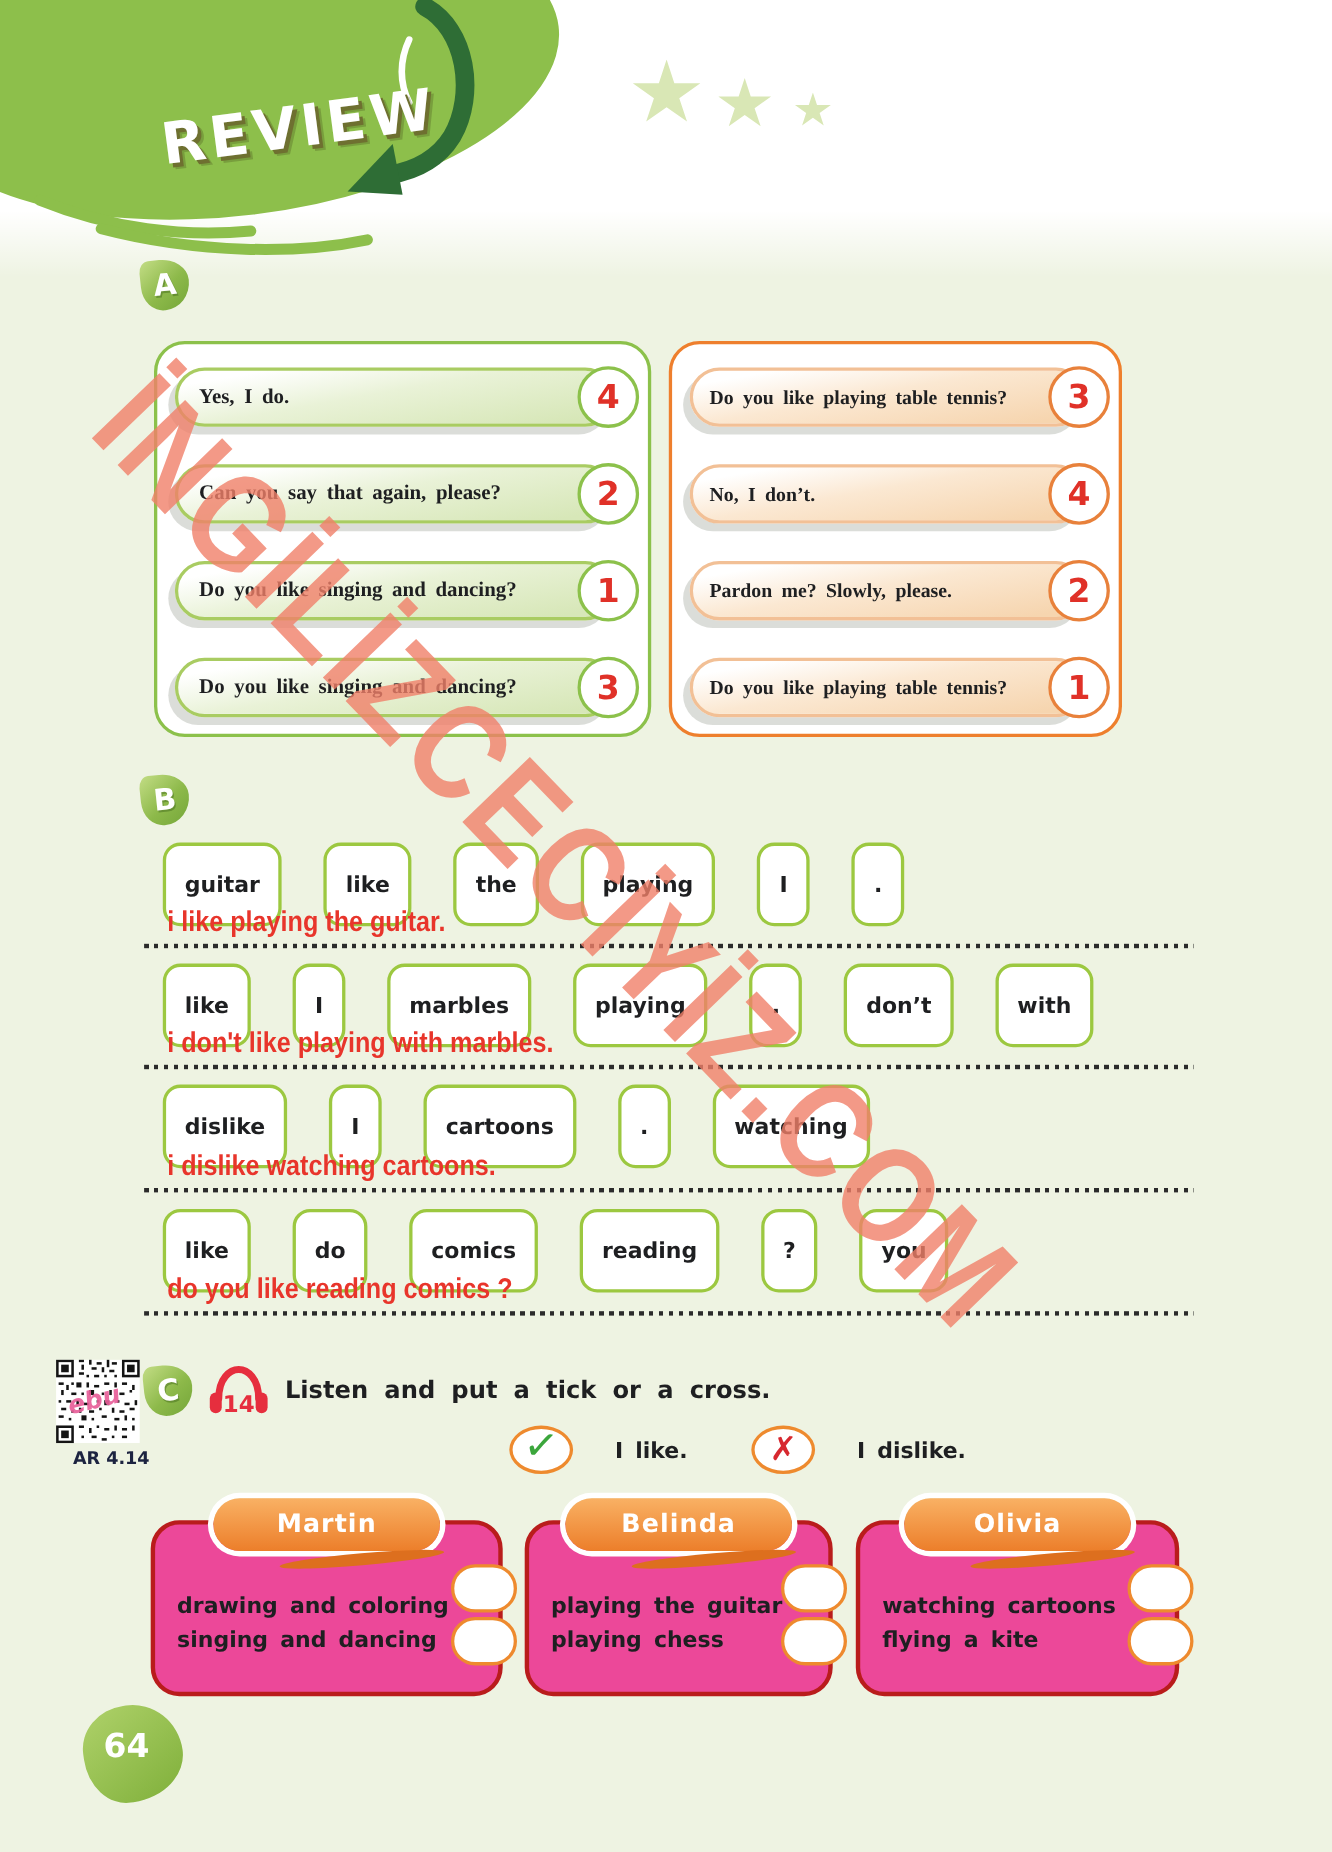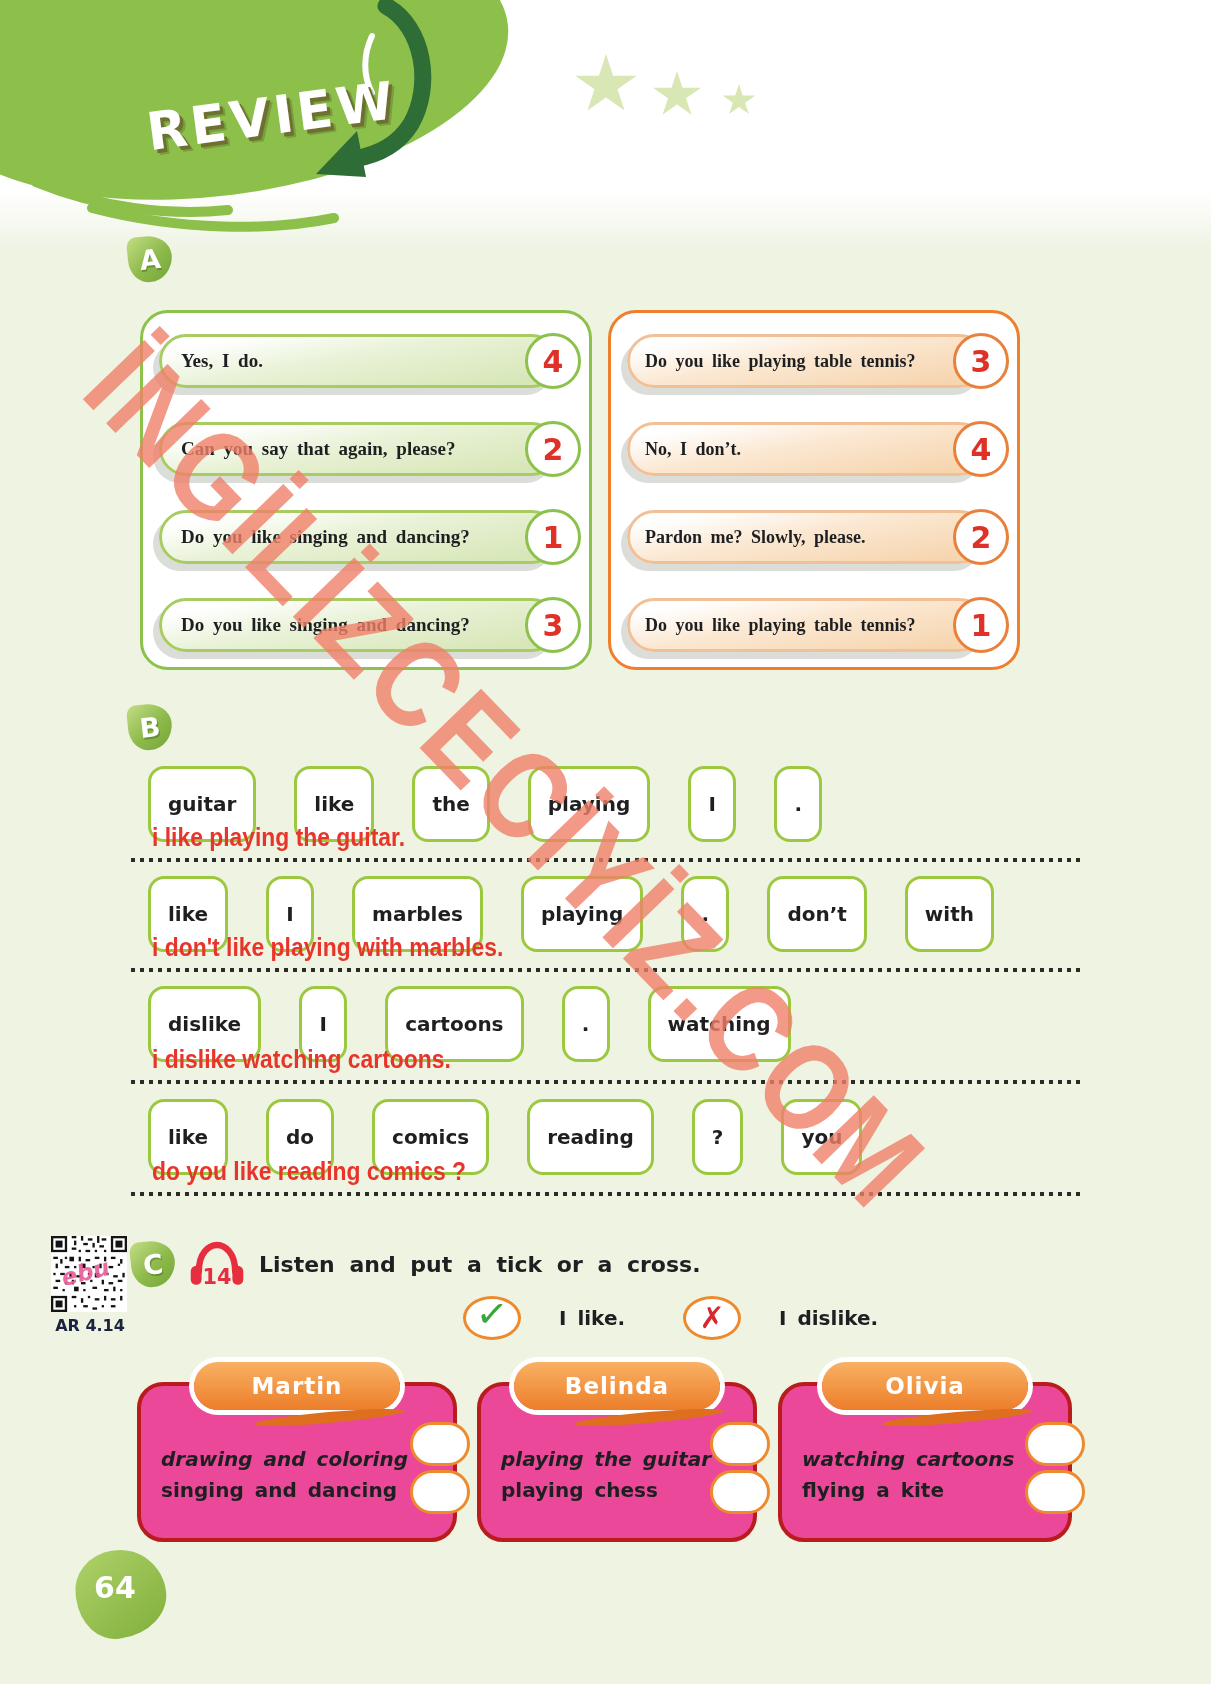--- a/index.html
+++ b/index.html
@@ -59,21 +59,21 @@
   .wbox { min-width:48px; padding:23px 17px; border:3px solid #9cc840; border-radius:16px;
     background:#fff; font-size:20px; font-weight:700; text-align:center; white-space:nowrap; }
   .answer { position:absolute; left:152px; z-index:2; color:#e8352b; font-size:26px; font-weight:700;
     transform:scaleX(.88); transform-origin:left center; white-space:nowrap;
     font-family:"Liberation Sans", sans-serif; }
   .dotline { position:absolute; left:131px; width:954px; height:4px; z-index:2;
     background:repeating-linear-gradient(90deg,#2b2b2b 0 4px,transparent 4px 9px); }
 
   
   .qr { position:absolute; left:50px; top:1236px; width:78px; height:76px; z-index:2; }
-  .qr-label { position:absolute; left:44px; top:1316px; width:92px; text-align:center;
+  .qr-label { position:absolute; left:44px; top:1316px; width:92px; text-align:right;
     font-size:16px; font-weight:800; color:#1c2340; z-index:2; }
   .head-c { left:131px; top:1238px; }
   .hp-icon { width:58px; height:52px; flex:none; }
   .legend { position:absolute; left:463px; top:1296px; display:flex; gap:58px; align-items:center; z-index:2; }
   .legend-item { display:flex; align-items:center; gap:14px; }
   .oval { width:58px; height:44px; border:3.5px solid #ee8a2e; border-radius:50%;
     background:#fff; display:flex; align-items:center; justify-content:center; }
   .tickg { color:#3ba63c; font-size:38px; font-weight:800; line-height:1; transform:translateY(-4px) rotate(6deg); }
   .crossg { color:#d7282f; font-size:30px; font-weight:900; line-height:1; }
   .legend-label { font-size:20px; font-weight:700; word-spacing:4px;margin-left:24px; }
@@ -84,21 +84,21 @@
   .card.c2 { left:477px; width:280px; }
   .card.c3 { left:778px; width:294px; }
   .card-header { position:absolute; top:-24px; left:50%; transform:translateX(-50%);
     width:206px; height:48px; border-radius:26px;
     background:linear-gradient(180deg,#f9b164 0%,#ec7e2a 100%);
     box-shadow:0 0 0 5px #ffffff; display:flex; align-items:center; justify-content:center;
     color:#fff; font-size:23px; font-weight:800; letter-spacing:1px; z-index:3; }
   .card-header::after { content:""; position:absolute; right:-4px; bottom:-13px; width:150px; height:11px;
     background:#dd6f1e; border-radius:50%; transform:rotate(-5deg); z-index:-1; }
   .card-item { position:absolute; left:20px; font-size:20px; font-weight:700; word-spacing:4px; white-space:nowrap; }
-  .ci1 { top:61px;font-style:italic; } .ci2 { top:92px; }
+  .ci1 { top:61px; } .ci2 { top:92px; }
   .slot { position:absolute; right:-17px; width:60px; height:44px; background:#fff;
     border:3.5px solid #ee8a2e; border-radius:24px; }
   .sl1 { top:36px; } .sl2 { top:84px; }
 
   
   .page-num-blob { position:absolute; left:76px; top:1550px; width:90px; height:88px; z-index:2;
     background:linear-gradient(145deg,#aace65 10%,#84b33f 90%);
     border-radius:48% 52% 58% 42% / 45% 55% 48% 52%; transform:rotate(-8deg);
     display:flex; align-items:center; justify-content:center; }
   .page-num { color:#fff; font-size:30px; font-weight:600; transform:rotate(8deg) translate(-6px,-7px); }

